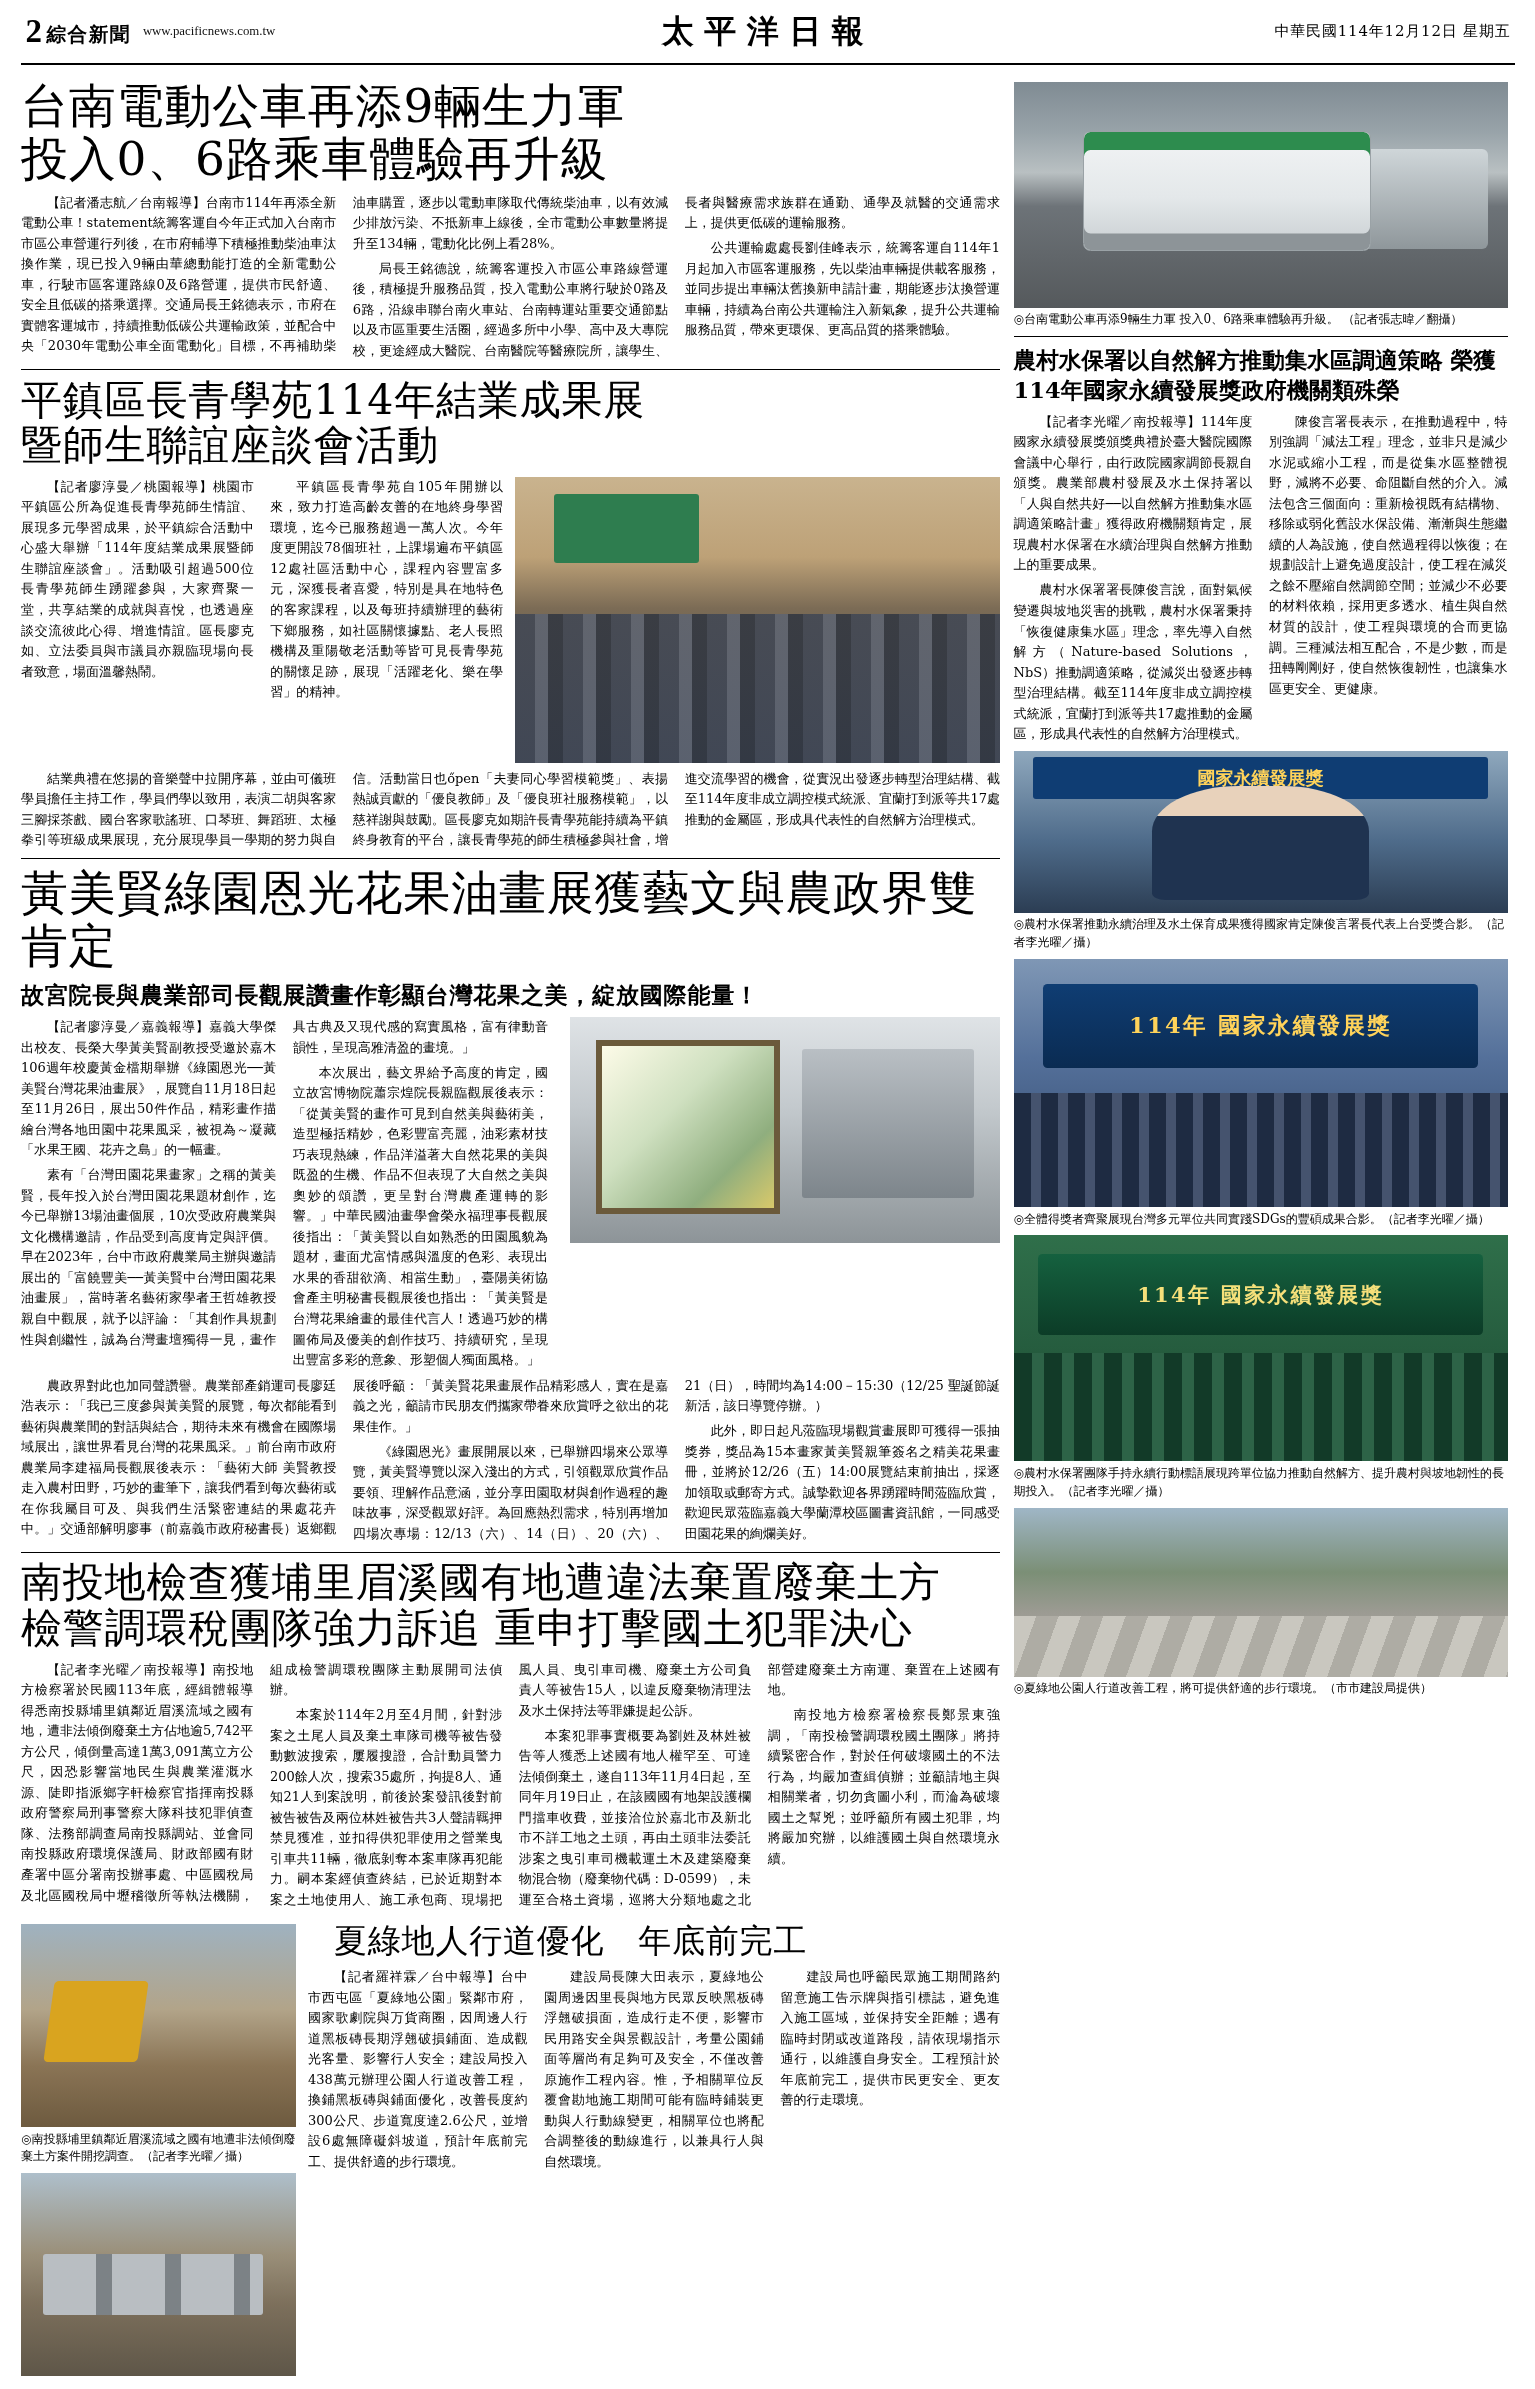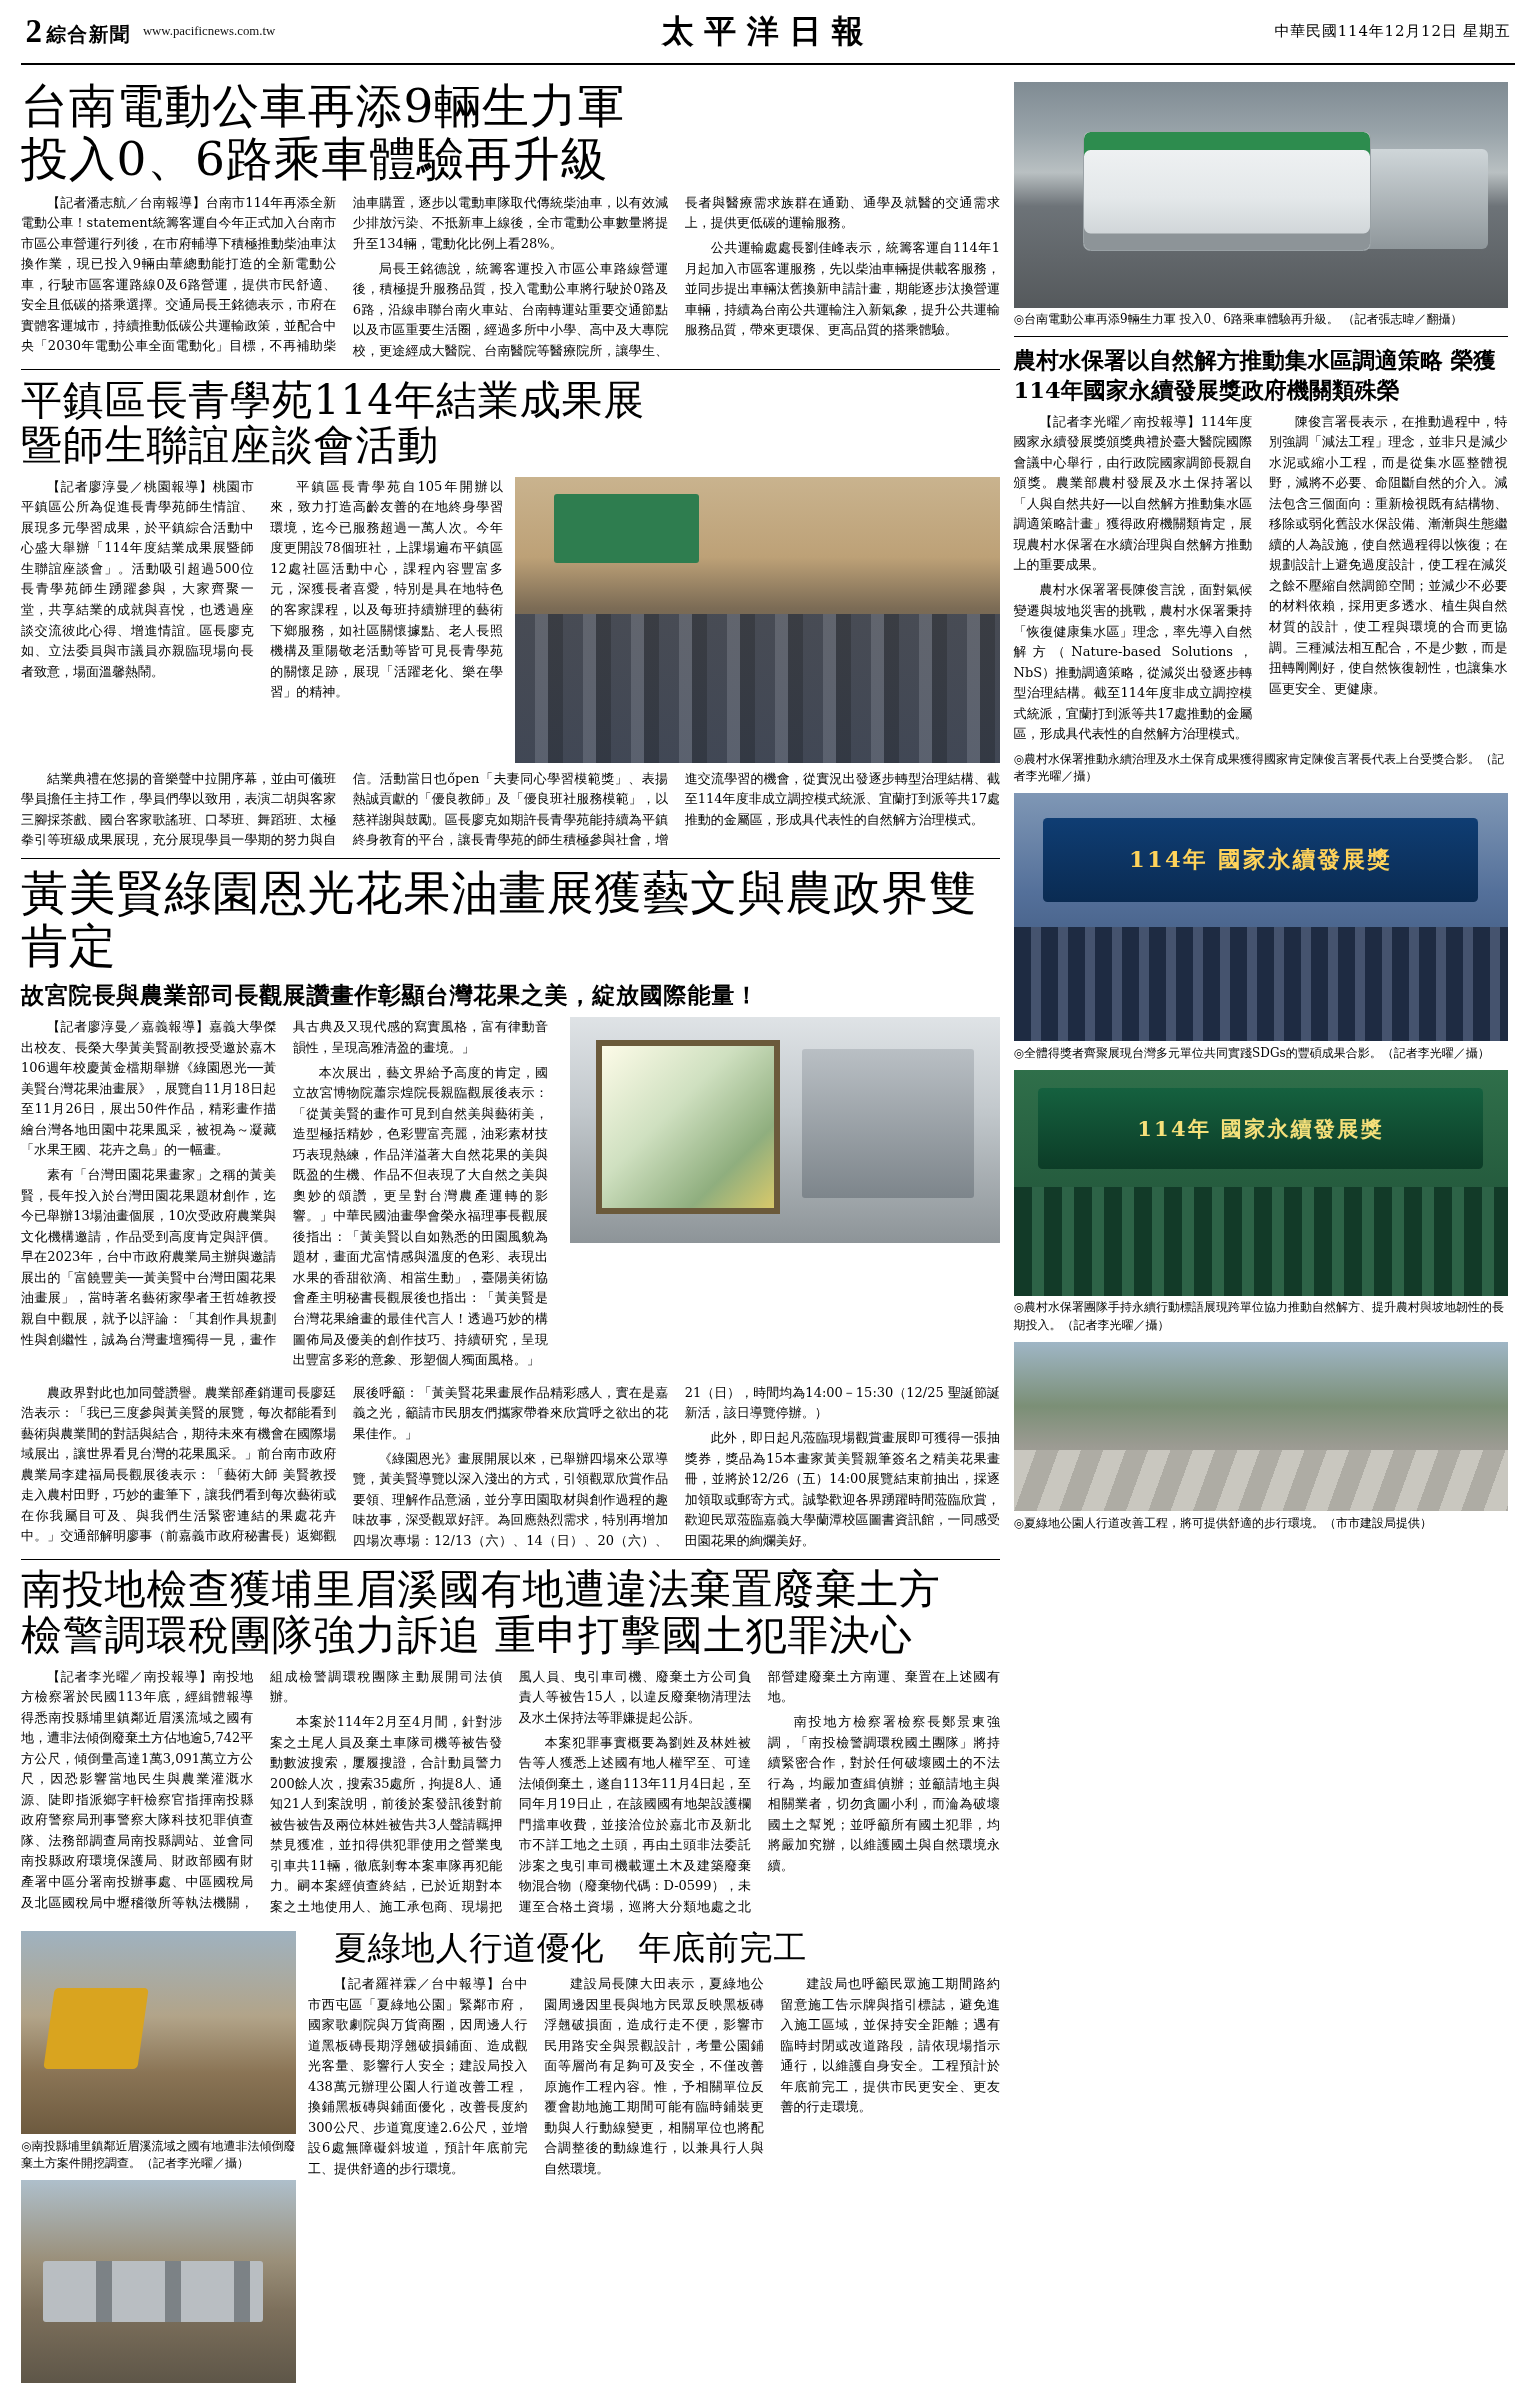--- a/index.html
+++ b/index.html
@@ -279,21 +279,21 @@
             <div class="body-cols c2">
               <p>【記者廖淳曼／嘉義報導】嘉義大學傑出校友、長榮大學黃美賢副教授受邀於嘉木106週年校慶黃金檔期舉辦《綠園恩光──黃美賢台灣花果油畫展》，展覽自11月18日起至11月26日，展出50件作品，精彩畫作描繪台灣各地田園中花果風采，被視為～凝藏「水果王國、花卉之島」的一幅畫。</p>
               <p>素有「台灣田園花果畫家」之稱的黃美賢，長年投入於台灣田園花果題材創作，迄今已舉辦13場油畫個展，10次受政府農業與文化機構邀請，作品受到高度肯定與評價。早在2023年，台中市政府農業局主辦與邀請展出的「富饒豐美──黃美賢中台灣田園花果油畫展」，當時著名藝術家學者王哲雄教授親自中觀展，就予以評論：「其創作具規劃性與創繼性，誠為台灣畫壇獨得一見，畫作具古典及又現代感的寫實風格，富有律動音韻性，呈現高雅清盈的畫境。」</p>
               <p>本次展出，藝文界給予高度的肯定，國立故宮博物院蕭宗煌院長親臨觀展後表示：「從黃美賢的畫作可見到自然美與藝術美，造型極括精妙，色彩豐富亮麗，油彩素材技巧表現熱練，作品洋溢著大自然花果的美與既盈的生機、作品不但表現了大自然之美與奧妙的頌讚，更呈對台灣農產運轉的影響。」中華民國油畫學會榮永福理事長觀展後指出：「黃美賢以自如熟悉的田園風貌為題材，畫面尤富情感與溫度的色彩、表現出水果的香甜欲滴、相當生動」，臺陽美術協會產主明秘書長觀展後也指出：「黃美賢是台灣花果繪畫的最佳代言人！透過巧妙的構圖佈局及優美的創作技巧、持續研究，呈現出豐富多彩的意象、形塑個人獨面風格。」</p>
             </div>
           </div>
           <div style="flex:1;">
             <div class="photo ph-art"></div>
           </div>
         </div>
-        <div class="body-cols c3" style="margin-top:12px;">
+        <div class="body-cols c3" style="margin-top:5px;">
           <p>農政界對此也加同聲讚譽。農業部產銷運司長廖廷浩表示：「我已三度參與黃美賢的展覽，每次都能看到藝術與農業間的對話與結合，期待未來有機會在國際場域展出，讓世界看見台灣的花果風采。」前台南市政府農業局李建福局長觀展後表示：「藝術大師 美賢教授走入農村田野，巧妙的畫筆下，讓我們看到每次藝術或在你我屬目可及、與我們生活緊密連結的果處花卉中。」交通部解明廖事（前嘉義市政府秘書長）返鄉觀展後呼籲：「黃美賢花果畫展作品精彩感人，實在是嘉義之光，籲請市民朋友們攜家帶眷來欣賞呼之欲出的花果佳作。」</p>
           <p>《綠園恩光》畫展開展以來，已舉辦四場來公眾導覽，黃美賢導覽以深入淺出的方式，引領觀眾欣賞作品要領、理解作品意涵，並分享田園取材與創作過程的趣味故事，深受觀眾好評。為回應熱烈需求，特別再增加四場次專場：12/13（六）、14（日）、20（六）、21（日），時間均為14:00－15:30（12/25 聖誕節誕新活，該日導覽停辦。）</p>
           <p>此外，即日起凡蒞臨現場觀賞畫展即可獲得一張抽獎券，獎品為15本畫家黃美賢親筆簽名之精美花果畫冊，並將於12/26（五）14:00展覽結束前抽出，採逐加領取或郵寄方式。誠摯歡迎各界踴躍時間蒞臨欣賞，歡迎民眾蒞臨嘉義大學蘭潭校區圖書資訊館，一同感受田園花果的絢爛美好。</p>
         </div>
       </div>
 
       <div class="rule"></div>
 
       <div class="sect">
         <h1 class="head smaller">
@@ -343,20 +343,23 @@
 
       <div class="sect">
         <div class="boxed-head">農村水保署以自然解方推動集水區調適策略 榮獲114年國家永續發展獎政府機關類殊榮</div>
         <div class="body-cols c2">
           <p>【記者李光曜／南投報導】114年度國家永續發展獎頒獎典禮於臺大醫院國際會議中心舉行，由行政院國家調節長親自頒獎。農業部農村發展及水土保持署以「人與自然共好──以自然解方推動集水區調適策略計畫」獲得政府機關類肯定，展現農村水保署在水續治理與自然解方推動上的重要成果。</p>
           <p>農村水保署署長陳俊言說，面對氣候變遷與坡地災害的挑戰，農村水保署秉持「恢復健康集水區」理念，率先導入自然解方（Nature-based Solutions，NbS）推動調適策略，從減災出發逐步轉型治理結構。截至114年度非成立調控模式統派，宜蘭打到派等共17處推動的金屬區，形成具代表性的自然解方治理模式。</p>
           <p>陳俊言署長表示，在推動過程中，特別強調「減法工程」理念，並非只是減少水泥或縮小工程，而是從集水區整體視野，減將不必要、命阻斷自然的介入。減法包含三個面向：重新檢視既有結構物、移除或弱化舊設水保設備、漸漸與生態繼續的人為設施，使自然過程得以恢復；在規劃設計上避免過度設計，使工程在減災之餘不壓縮自然調節空間；並減少不必要的材料依賴，採用更多透水、植生與自然材質的設計，使工程與環境的合而更協調。三種減法相互配合，不是少數，而是扭轉剛剛好，使自然恢復韌性，也讓集水區更安全、更健康。</p>
         </div>
 
         <div class="figure">
+          <div class="photo ph-person">
+            <div class="banner" style="position:absolute;left:4%;top:4%;width:92%;height:26%;background:#0f3d73;color:#ffd35a;display:flex;align-items:center;justify-content:center;font-size:18px;font-weight:bold;border-radius:3px;">國家永續發展獎</div>
+          </div>
           <div class="caption">◎農村水保署推動永續治理及水土保育成果獲得國家肯定陳俊言署長代表上台受獎合影。（記者李光曜／攝）</div>
         </div>
 
         <div class="figure">
           <div class="photo ph-award">
             <div class="banner">114年 國家永續發展獎</div>
           </div>
           <div class="caption">◎全體得獎者齊聚展現台灣多元單位共同實踐SDGs的豐碩成果合影。（記者李光曜／攝）</div>
         </div>
 

